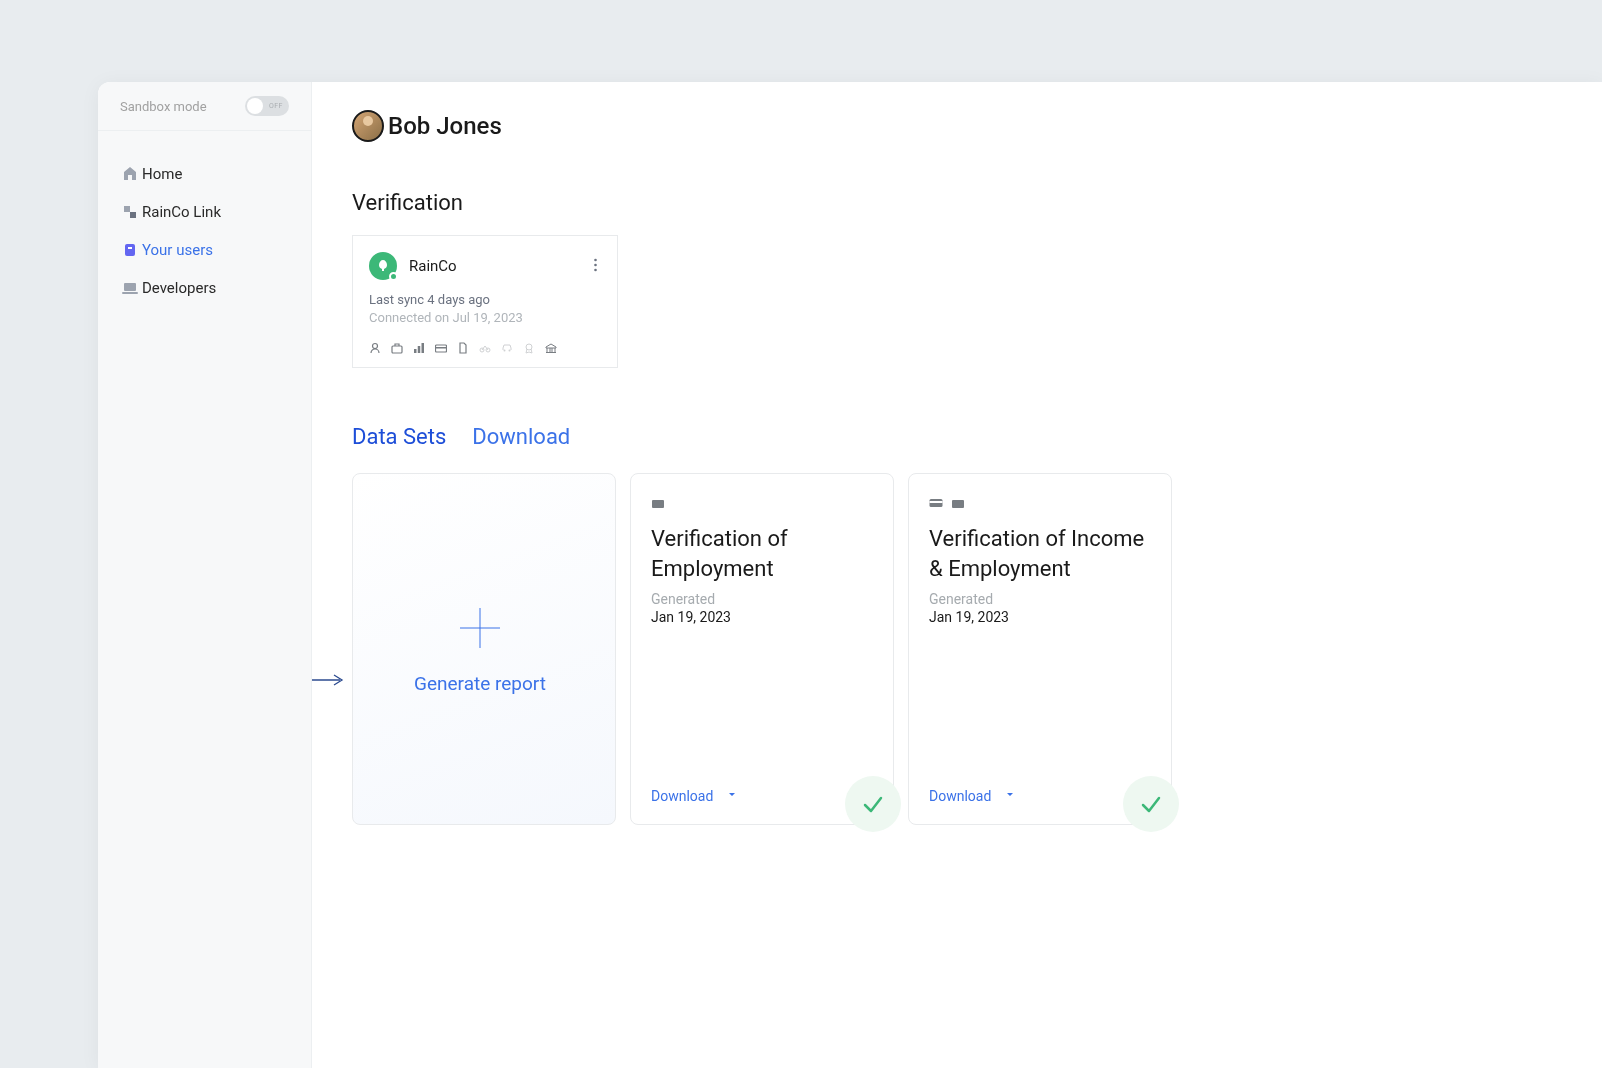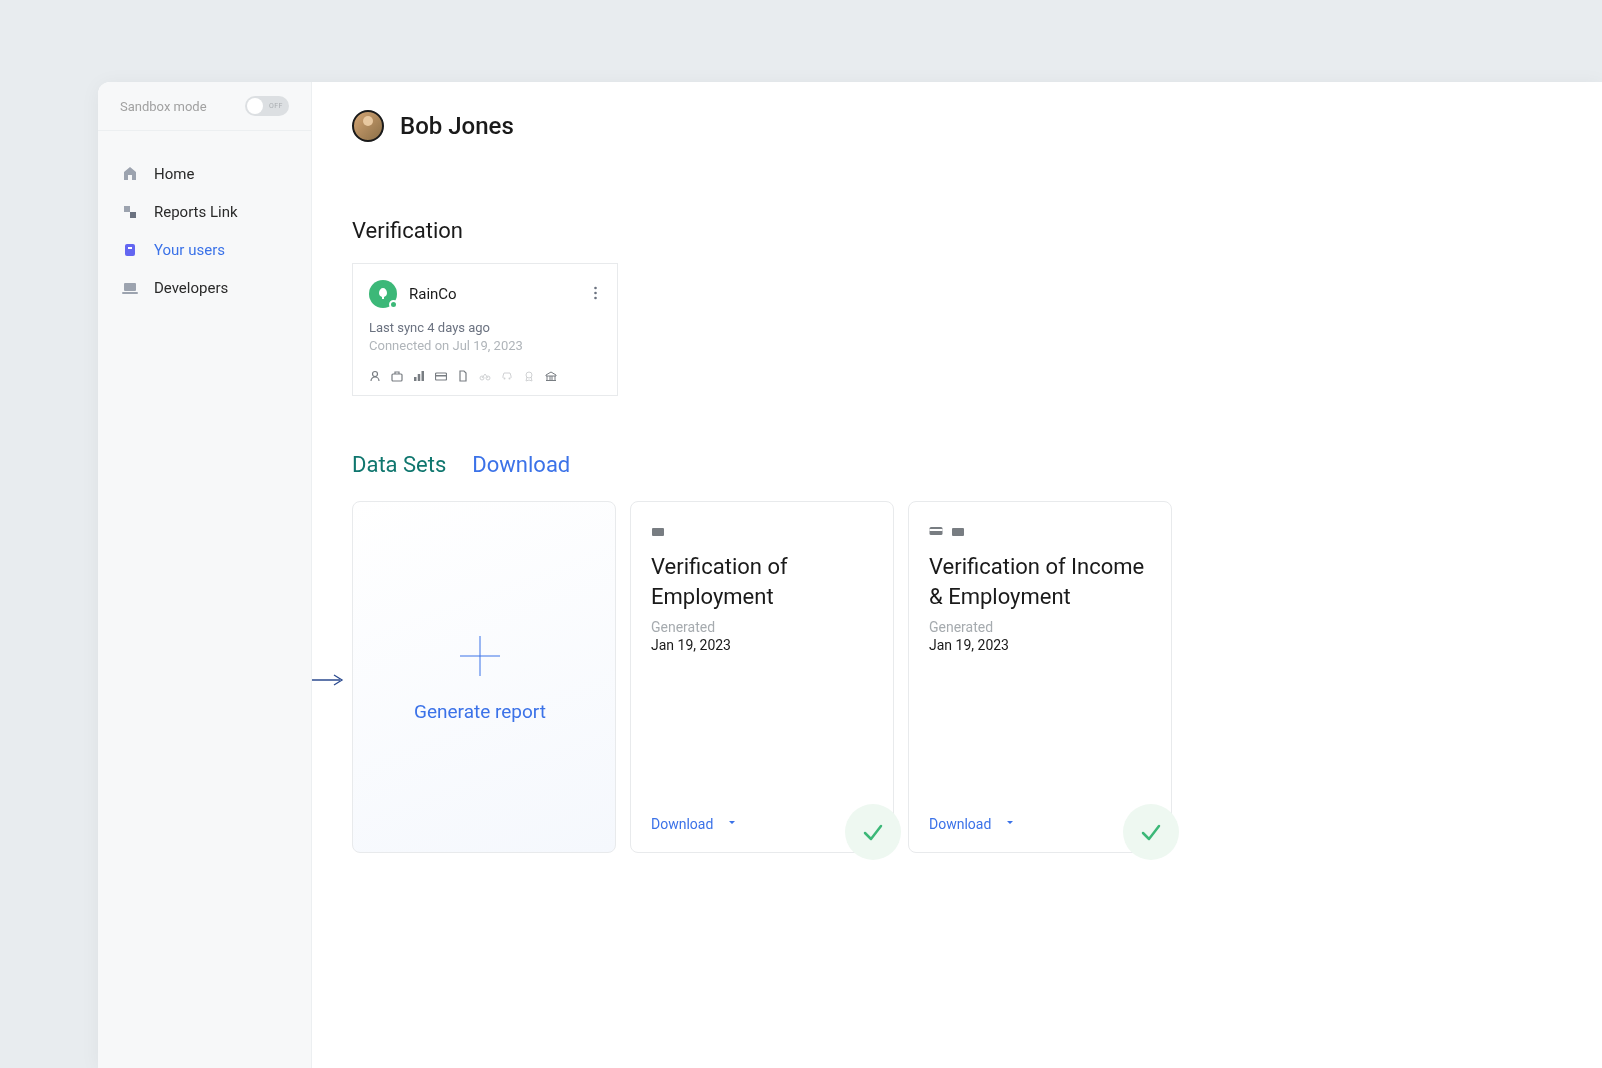--- a/index.html
+++ b/index.html
@@ -66,21 +66,21 @@
       position: absolute;
       right: 6px;
       letter-spacing: 0.5px;
     }
     .nav {
       padding: 24px 0;
     }
     .nav-item {
       display: flex;
       align-items: center;
-      gap: 16px;
+      gap: 4px;
       padding: 10px 24px;
       cursor: pointer;
       font-size: 15px;
       color: #2a2a2a;
     }
     .nav-item.active {
       color: #3b72e8;
     }
     .nav-icon {
       width: 16px;
@@ -93,22 +93,22 @@
     
     .main {
       flex: 1;
       padding: 28px 40px;
       overflow: auto;
       position: relative;
     }
     .user-header {
       display: flex;
       align-items: center;
-      gap: 16px;
-      margin-bottom: 76px;
+      gap: 4px;
+      margin-bottom: 48px;
     }
     .avatar {
       width: 32px;
       height: 32px;
       border-radius: 50%;
       background: linear-gradient(135deg, #d4a574 0%, #8b6f47 100%);
       border: 2px solid #1a1a1a;
       position: relative;
       overflow: hidden;
     }
@@ -201,21 +201,21 @@
     .tabs {
       display: flex;
       gap: 26px;
       margin-top: 56px;
       margin-bottom: 24px;
     }
     .tab {
       font-size: 22px;
       font-weight: 400;
       cursor: pointer;
-      color: #0f766e;
+      color: #1d4ed8;
     }
     .tab.active {
       color: #3b72e8;
     }
     
     .cards-row {
       display: flex;
       gap: 14px;
     }
     .card {
@@ -331,21 +331,21 @@
         </span>
         <span>Home</span>
       </div>
       <div class="nav-item">
         <span class="nav-icon">
           <svg viewBox="0 0 16 16">
               <rect x="2" y="2" width="6" height="6" fill="#9ca3af"></rect>
               <rect x="8" y="8" width="6" height="6" fill="#6b7280"></rect>
             </svg>
         </span>
-        <span>Reports Link</span>
+        <span>RainCo Link</span>
       </div>
       <div class="nav-item active">
         <span class="nav-icon">
           <svg viewBox="0 0 16 16">
               <rect x="3" y="2" width="10" height="12" rx="2" fill="#6366f1"></rect>
               <rect x="6" y="5" width="4" height="2" fill="#fff"></rect>
             </svg>
         </span>
         <span>Your users</span>
       </div>

